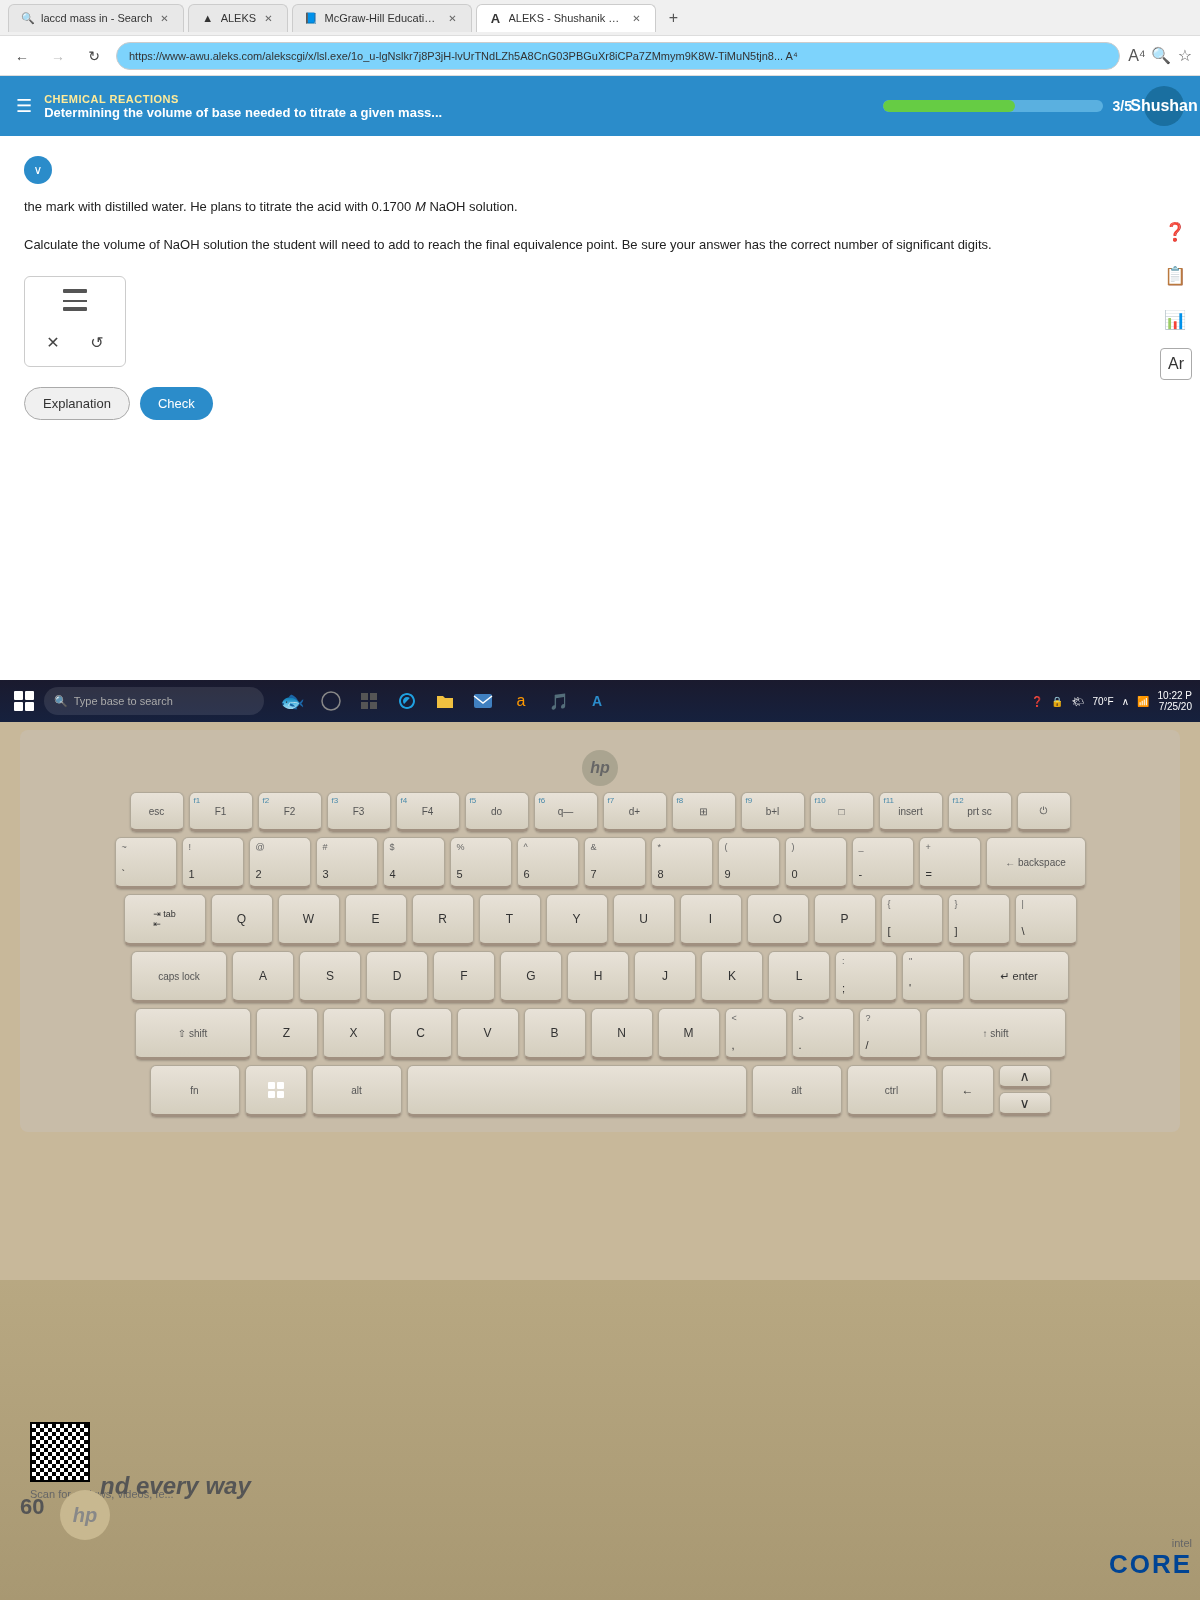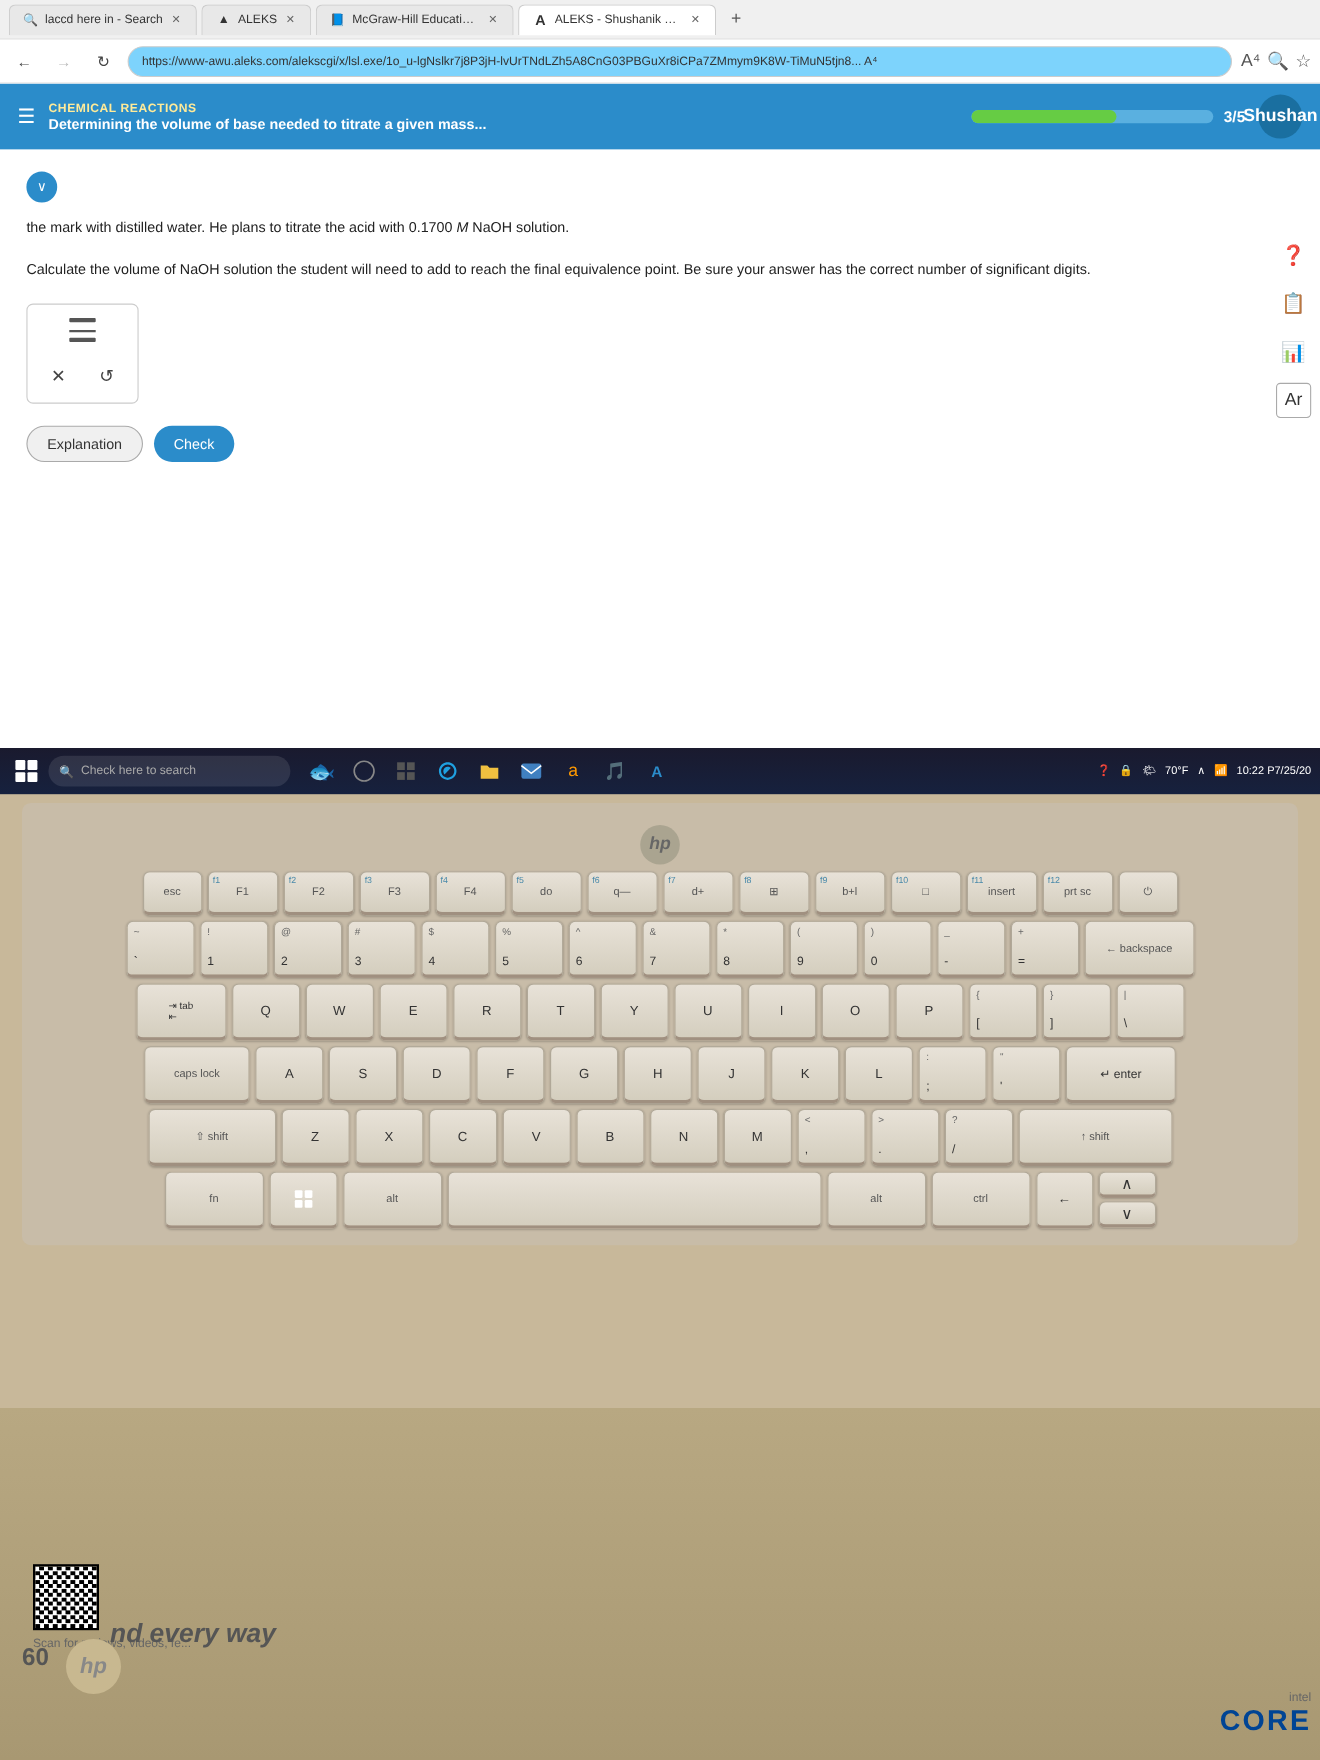--- a/index.html
+++ b/index.html
@@ -401,21 +401,21 @@
     .taskbar-right {
       margin-left: auto;
       display: flex;
       align-items: center;
       gap: 8px;
       color: white;
       font-size: 10px;
     }
     .taskbar-time {
       display: flex;
-      flex-direction: row;
+      flex-direction: column;
       align-items: flex-end;
       font-size: 10px;
       color: white;
     }
 
     
     .keyboard-area {
       position: absolute;
       top: 730px;
       left: 20px;
@@ -557,21 +557,21 @@
   </style>
 </head>
 <body>
 
 <div class="screen-area">
   <div class="browser-chrome">
 
     <div class="title-bar">
       <div class="tab">
         <span class="tab-icon">🔍</span>
-        <span class="tab-label">laccd here in - Search</span>
+        <span class="tab-label">laccd mass in - Search</span>
         <span class="tab-close">✕</span>
       </div>
       <div class="tab">
         <span class="tab-icon">▲</span>
         <span class="tab-label">ALEKS</span>
         <span class="tab-close">✕</span>
       </div>
       <div class="tab">
         <span class="tab-icon">📘</span>
         <span class="tab-label">McGraw-Hill Education Campus</span>
@@ -673,21 +673,21 @@
   <div class="taskbar-start">
     <div class="win-icon">
       <div class="win-square"></div>
       <div class="win-square"></div>
       <div class="win-square"></div>
       <div class="win-square"></div>
     </div>
   </div>
   <div class="taskbar-search">
     <span style="color:#aaa;">🔍</span>
-    <span>Check here to search</span>
+    <span>Type base to search</span>
   </div>
   <div class="taskbar-apps">
     <div class="taskbar-app" style="font-size:20px;">🐟</div>
     <div class="taskbar-app">
       <svg width="22" height="22" viewBox="0 0 22 22">
           <circle cx="11" cy="11" r="9" fill="none" stroke="#888" stroke-width="1.5"></circle>
         </svg>
     </div>
     <div class="taskbar-app">
       <svg width="20" height="20" viewBox="0 0 20 20">

